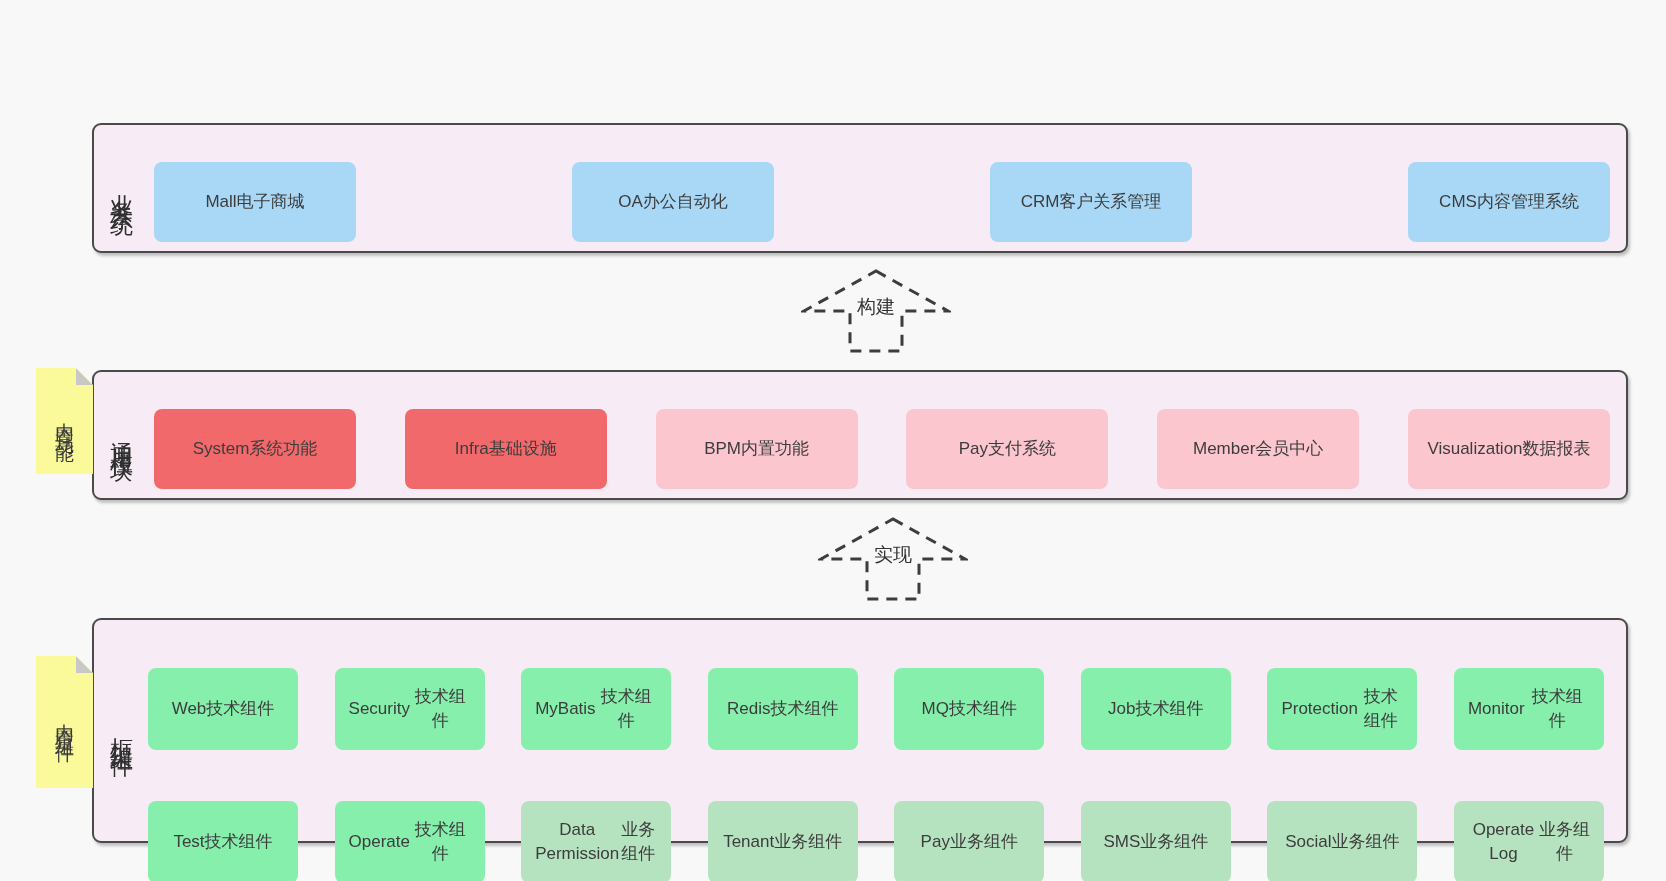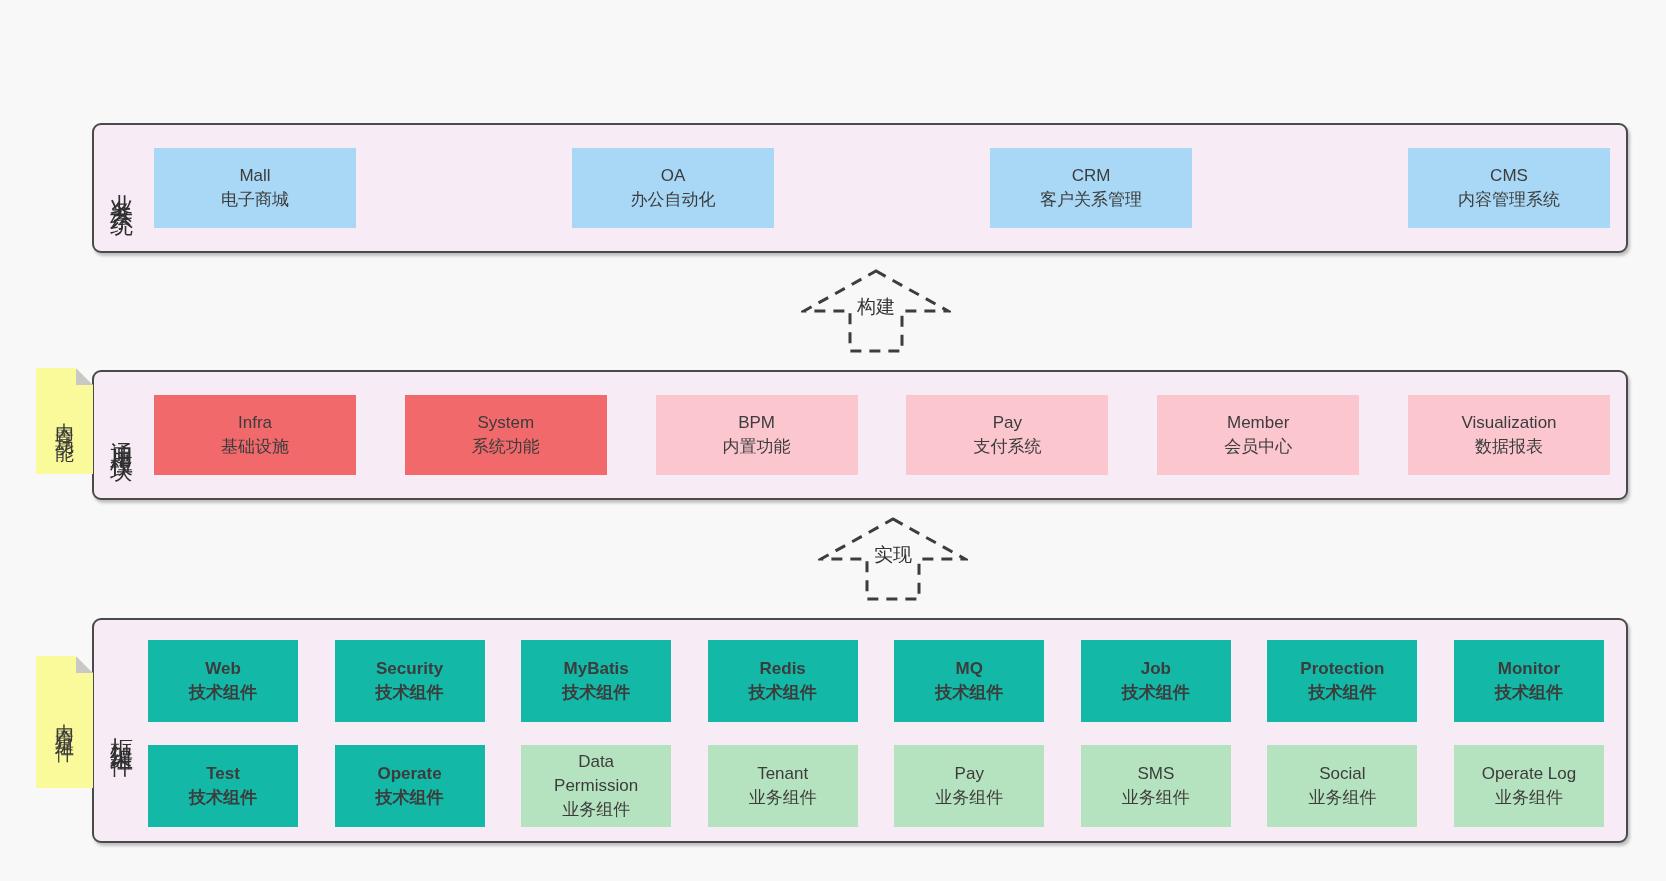--- a/index.html
+++ b/index.html
@@ -28,30 +28,30 @@
     position:absolute;left:60px;right:16px;top:0;bottom:0;
     display:flex;align-items:center;justify-content:space-between;
   }
   .grid-rows{
     position:absolute;left:54px;right:22px;top:20px;
     display:flex;flex-direction:column;gap:23px;
   }
   .grid-row{display:flex;justify-content:space-between;}
   
   .box{
-    border-radius:0;display:flex;flex-direction:column;
+    border-radius:8px;display:flex;
     align-items:center;justify-content:center;text-align:center;
-    font-size:17px;line-height:1.4;color:#3c3c3c;box-sizing:border-box;
+    font-size:17px;line-height:1.4;color:#3c3c3c;box-sizing:border-box;margin-top:28px;
   }
   .box-wide{width:202px;height:80px;padding:0 10px;}
   .box-cell{width:150px;height:82px;padding:0 14px;}
   .c-blue{background:#a8d8f6;}
   .c-red{background:#f2696b;}
   .c-pink{background:#fbc6ce;}
-  .c-green-dark{background:#14b8a6;font-weight:bold;}
+  .c-green-dark{background:#86efac;}
   .c-green-light{background:#b6e3bf;}
   
   .sticky{
     position:absolute;left:36px;width:57px;background:#fafa9a;z-index:2;
     clip-path:polygon(0 0,calc(100% - 17px) 0,100% 17px,100% 100%,0 100%);
   }
   .sticky-1{top:368px;height:106px;}
   .sticky-2{top:656px;height:132px;}
   .sticky-fold{
     position:absolute;top:0;right:0;width:17px;height:17px;background:#c8c8c8;
@@ -108,26 +108,26 @@
 
   <div class="sticky sticky-1">
     <div class="sticky-fold"></div>
     <div class="sticky-text">内置功能</div>
   </div>
 
   <div class="band band-2">
     <div class="band-label">通用模块</div>
     <div class="band-boxes">
       <div class="box box-wide c-red">
+        <div>System</div>
+        <div>系统功能</div>
+      </div>
+      <div class="box box-wide c-red">
         <div>Infra</div>
         <div>基础设施</div>
-      </div>
-      <div class="box box-wide c-red">
-        <div>System</div>
-        <div>系统功能</div>
       </div>
       <div class="box box-wide c-pink">
         <div>BPM</div>
         <div>内置功能</div>
       </div>
       <div class="box box-wide c-pink">
         <div>Pay</div>
         <div>支付系统</div>
       </div>
       <div class="box box-wide c-pink">

